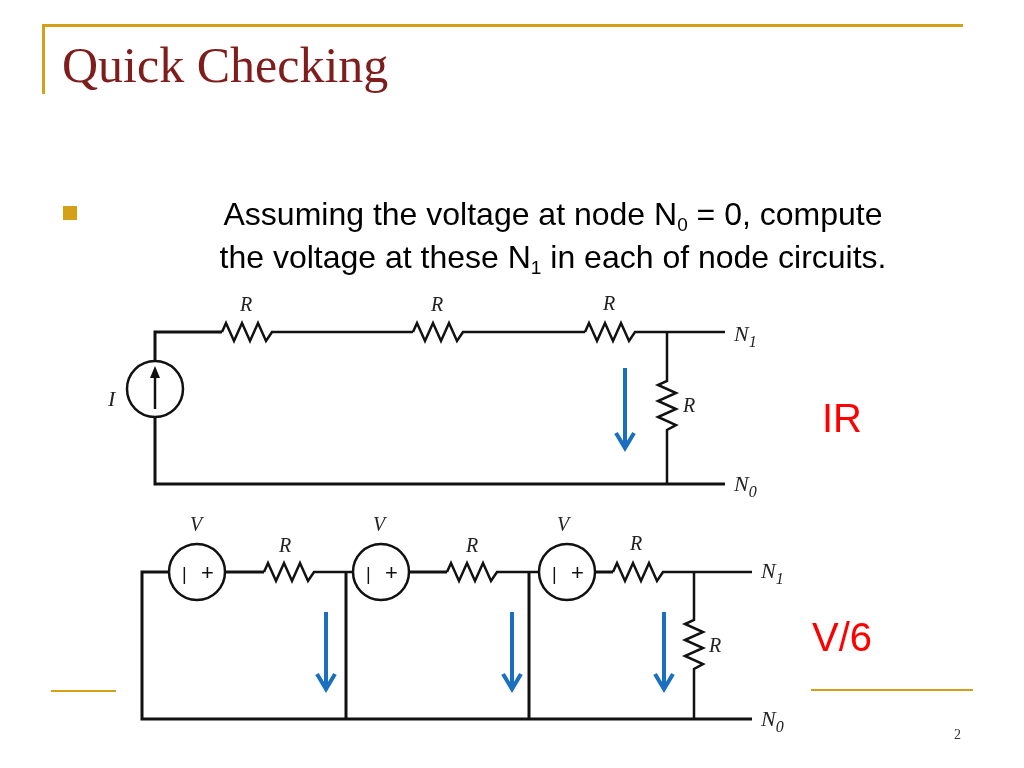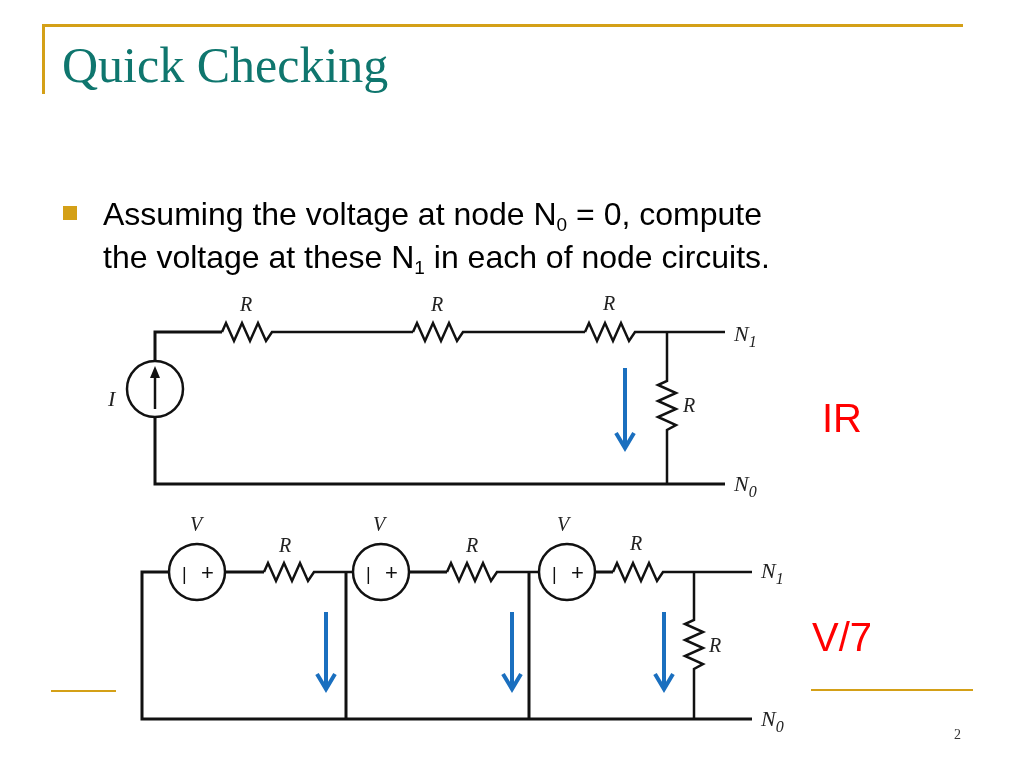--- a/index.html
+++ b/index.html
@@ -1,20 +1,20 @@
 <!DOCTYPE html>
 <html><head>
   <meta charset="utf-8">
   <style>
     html, body { margin: 0; padding: 0; }
     body { width: 1024px; height: 768px; background: #ffffff; position: relative; overflow: hidden; }
     .gold { position: absolute; background: #d4a017; }
-    #title { position: absolute; left: 62px; top: 40px; font-family: "Liberation Serif", "DejaVu Serif", serif; font-size: 50px; color: #0f766e; white-space: nowrap; line-height: 1; }
+    #title { position: absolute; left: 62px; top: 40px; font-family: "Liberation Serif", "DejaVu Serif", serif; font-size: 50px; color: #7f1d1d; white-space: nowrap; line-height: 1; }
     .bullet-sq { position: absolute; left: 63px; top: 206px; width: 14px; height: 14px; background: #d4a017; }
-    .bullet-text { position: absolute; left: 103px; top: 193px; width: 900px; font-family: "Liberation Sans", "DejaVu Sans", sans-serif; font-size: 32px; color: #000; line-height: 43px; }
+    .bullet-text { position: absolute; left: 103px; top: 193px; width: 900px; font-family: "Liberation Sans", "DejaVu Sans", sans-serif; font-size: 32px; color: #000; line-height: 43px; text-align: center; }
     .bullet-text sub { font-size: 19px; vertical-align: -6px; line-height: 0; }
     #page-num { position: absolute; left: 954px; top: 727px; font-family: "Liberation Serif", serif; font-size: 14px; color: #333; }
     .answer { position: absolute; font-family: "Liberation Sans", "DejaVu Sans", sans-serif; font-size: 40px; color: #ff0000; }
     svg#circuits { position: absolute; left: 0; top: 0; }
     svg text.ital { font-family: "Liberation Serif", "DejaVu Serif", serif; font-style: italic; fill: #222; }
     svg text.sym { font-family: "Liberation Sans", "DejaVu Sans", sans-serif; fill: #111; }
   </style>
 </head>
 <body>
 
@@ -112,15 +112,15 @@
     <text class="sym" x="571" y="580" font-size="22">+</text>
     <text class="ital" x="630" y="550" font-size="20">R</text>
 
     <text class="ital" x="709" y="652" font-size="20">R</text>
     <text class="ital" x="761" y="578" font-size="22"><tspan>N</tspan><tspan dy="6" font-size="16">1</tspan></text>
     <text class="ital" x="761" y="726" font-size="22"><tspan>N</tspan><tspan dy="6" font-size="16">0</tspan></text>
   </g>
 </svg>
 
 <div class="answer" style="left:822px; top:396px;">IR</div>
-<div class="answer" style="left:812px; top:615px;">V/7</div>
+<div class="answer" style="left:812px; top:615px;">V/6</div>
 
 <div id="page-num">2</div>
 
 </body></html>

